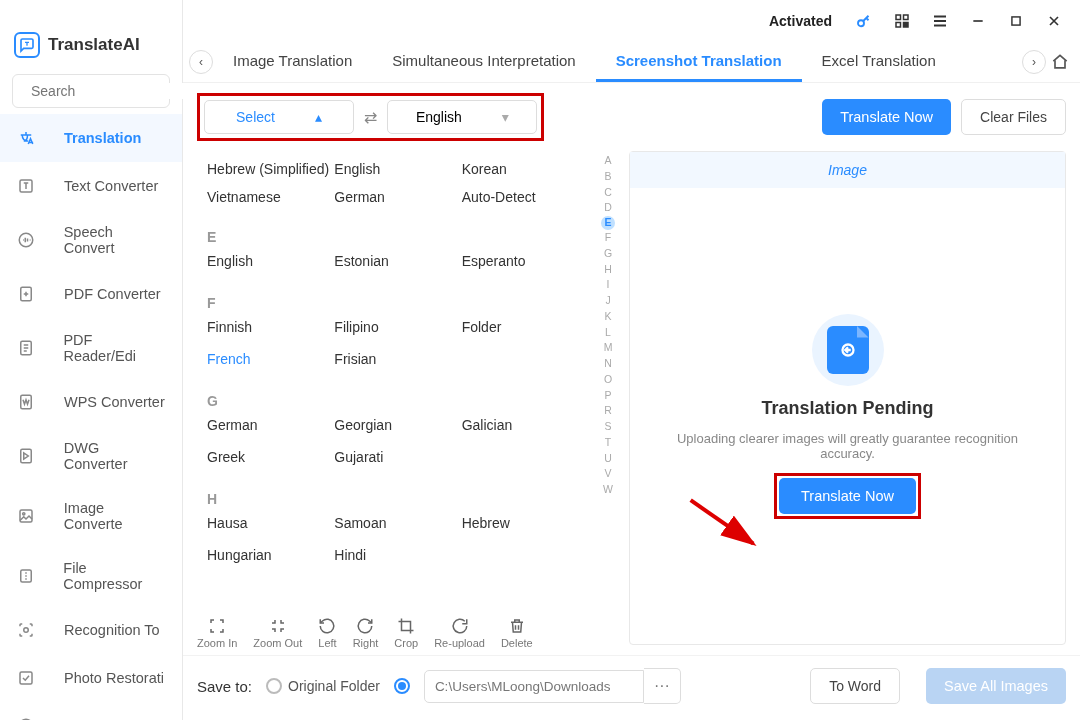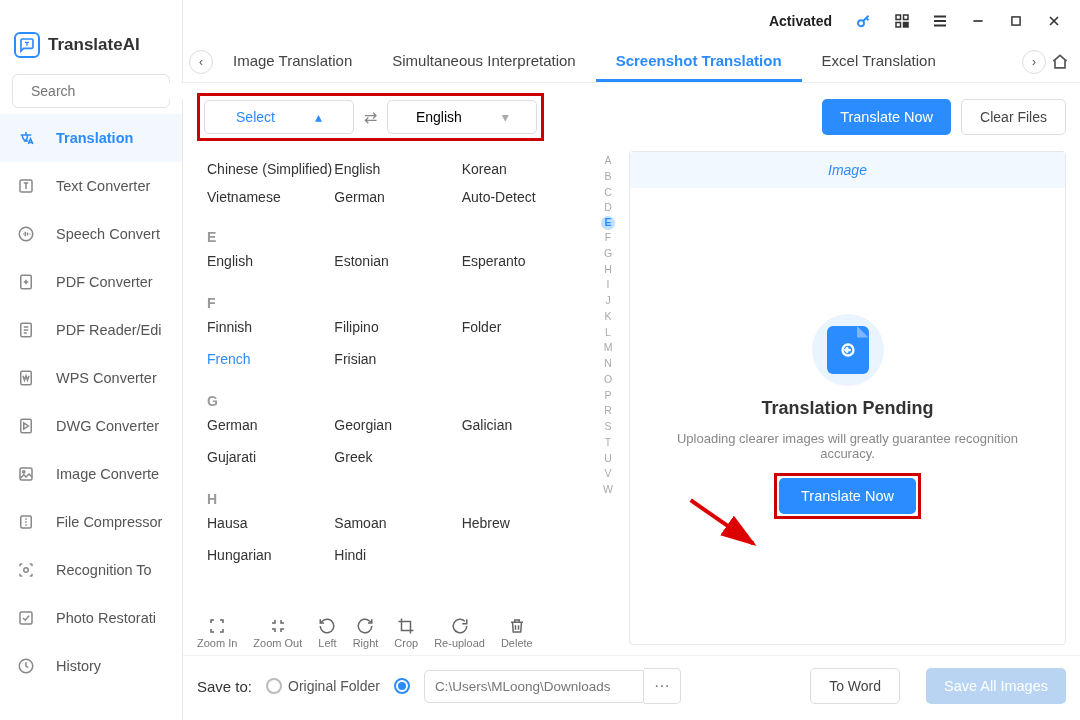--- a/index.html
+++ b/index.html
@@ -5,21 +5,21 @@
 * { margin: 0; padding: 0; box-sizing: border-box; font-family: -apple-system, BlinkMacSystemFont, "Segoe UI", Arial, sans-serif; }
 body { width: 1080px; height: 720px; background: #fff; overflow: hidden; }
 .app { display: flex; height: 100%; }
 .sidebar { width: 183px; border-right: 1px solid #e8e8e8; display: flex; flex-direction: column; }
 .logo-row { display: flex; align-items: center; padding: 32px 14px 10px; gap: 8px; }
 .logo-icon { width: 26px; height: 26px; border-radius: 6px; border: 2px solid #2a8cff; display: flex; align-items: center; justify-content: center; color: #2a8cff; font-size: 14px; font-weight: bold; }
 .logo-text { font-size: 17px; font-weight: 700; color: #333; }
 .search-box { margin: 6px 12px 6px; padding: 8px 10px; border: 1px solid #e3e3e3; border-radius: 6px; display: flex; align-items: center; gap: 8px; color: #bbb; }
 .search-box input { border: none; outline: none; flex: 1; font-size: 14px; color: #666; }
 .nav { flex: 1; overflow: hidden; }
-.nav-item { display: flex; align-items: center; gap: 20px; padding: 14px 16px; cursor: pointer; color: #555; font-size: 14.5px; }
+.nav-item { display: flex; align-items: center; gap: 28px; padding: 14px 16px; cursor: pointer; color: #555; font-size: 14.5px; }
 .nav-item.active { color: #2a8cff; background: #f3f8ff; font-weight: 600; }
 .nav-item .nicon { width: 20px; height: 20px; display: flex; align-items: center; justify-content: center; }
 .main { flex: 1; display: flex; flex-direction: column; position: relative; }
 .titlebar { display: flex; align-items: center; justify-content: flex-end; padding: 8px 16px; gap: 18px; height: 42px; }
 .titlebar .activated { font-weight: 700; font-size: 14px; color: #222; margin-right: 4px; }
 .tb-icon { width: 20px; height: 20px; display: flex; align-items: center; justify-content: center; cursor: pointer; color: #333; }
 .tabs-row { display: flex; align-items: center; gap: 0; padding: 0 6px; border-bottom: 1px solid #f0f0f0; }
 .tab-arrow { width: 24px; height: 24px; border: 1px solid #ddd; border-radius: 50%; display: flex; align-items: center; justify-content: center; cursor: pointer; font-size: 12px; color: #555; }
 .tab-spacer { flex: 1; }
 .home-btn { width: 28px; height: 28px; display: flex; align-items: center; justify-content: center; cursor: pointer; }
@@ -279,21 +279,21 @@
       <button class="btn-primary">Translate Now</button>
       <button class="btn-ghost">Clear Files</button>
     </div>
 
     <div class="content">
 
       <div class="left-panel">
         <div class="lang-dropdown">
           <div class="lang-cols">
             <div class="lang-head-row">
-              <div>Chinese (Simplified)</div>
+              <div>Hebrew (Simplified)</div>
               <div>English</div>
               <div>Korean</div>
             </div>
             <div class="lang-head-row">
               <div>Vietnamese</div>
               <div>German</div>
               <div>Auto-Detect</div>
             </div>
 
             <div class="section-letter">E</div>
@@ -315,22 +315,22 @@
               <div></div>
             </div>
 
             <div class="section-letter">G</div>
             <div class="lang-row">
               <div>German</div>
               <div>Georgian</div>
               <div>Galician</div>
             </div>
             <div class="lang-row">
+              <div>Greek</div>
               <div>Gujarati</div>
-              <div>Greek</div>
               <div></div>
             </div>
 
             <div class="section-letter">H</div>
             <div class="lang-row">
               <div>Hausa</div>
               <div>Samoan</div>
               <div>Hebrew</div>
             </div>
             <div class="lang-row">

